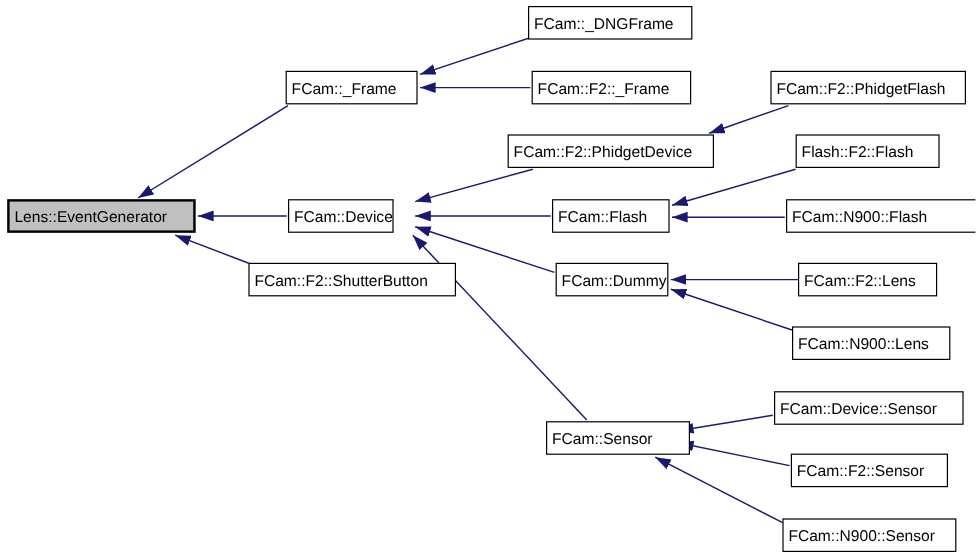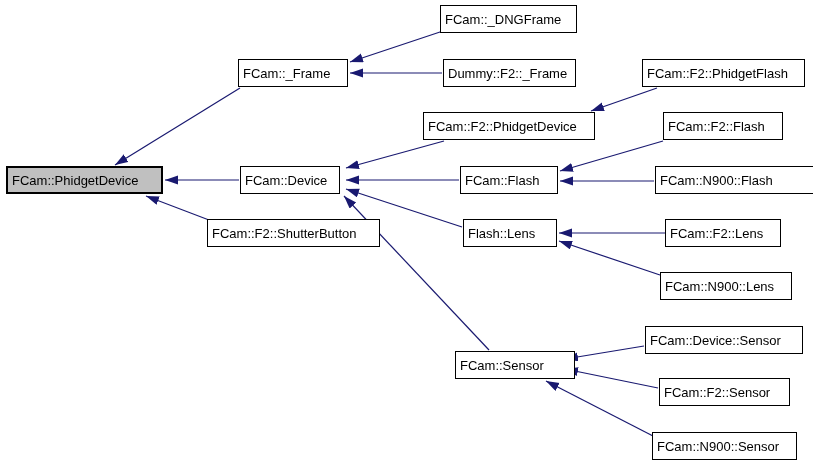--- a/index.html
+++ b/index.html
@@ -80,48 +80,48 @@
       </g>
   </svg>
   <div id="nodes">
       <div class="node" style="left: 440px; top: 5px; width: 137px; height: 28px;">
         <span>FCam::_DNGFrame</span>
       </div>
       <div class="node" style="left: 238px; top: 59px; width: 110px; height: 28px;">
         <span>FCam::_Frame</span>
       </div>
       <div class="node" style="left: 443px; top: 59px; width: 133px; height: 28px;">
-        <span>Dummy::F2::_Frame</span>
+        <span>FCam::F2::_Frame</span>
       </div>
       <div class="node" style="left: 642px; top: 59px; width: 163px; height: 28px;">
         <span>FCam::F2::PhidgetFlash</span>
       </div>
       <div class="node" style="left: 423px; top: 112px; width: 172px; height: 28px;">
         <span>FCam::F2::PhidgetDevice</span>
       </div>
       <div class="node" style="left: 663px; top: 112px; width: 120px; height: 28px;">
-        <span>FCam::F2::Flash</span>
+        <span>Flash::F2::Flash</span>
       </div>
       <div class="node highlighted" style="left: 6px; top: 166px; width: 157px; height: 28px;">
-        <span>FCam::PhidgetDevice</span>
+        <span>Lens::EventGenerator</span>
       </div>
-      <div class="node" style="left: 240px; top: 166px; width: 100px; height: 28px;">
+      <div class="node" style="left: 240px; top: 166px; width: 88px; height: 28px;">
         <span>FCam::Device</span>
       </div>
       <div class="node" style="left: 460px; top: 166px; width: 98px; height: 28px;">
         <span>FCam::Flash</span>
       </div>
       <div class="node" style="left: 655px; top: 166px; width: 162px; height: 28px;">
         <span>FCam::N900::Flash</span>
       </div>
       <div class="node" style="left: 207px; top: 219px; width: 173px; height: 28px;">
         <span>FCam::F2::ShutterButton</span>
       </div>
       <div class="node" style="left: 463px; top: 219px; width: 94px; height: 28px;">
-        <span>Flash::Lens</span>
+        <span>FCam::Dummy</span>
       </div>
       <div class="node" style="left: 665px; top: 219px; width: 116px; height: 28px;">
         <span>FCam::F2::Lens</span>
       </div>
       <div class="node" style="left: 660px; top: 272px; width: 132px; height: 28px;">
         <span>FCam::N900::Lens</span>
       </div>
       <div class="node" style="left: 645px; top: 326px; width: 158px; height: 28px;">
         <span>FCam::Device::Sensor</span>
       </div>

